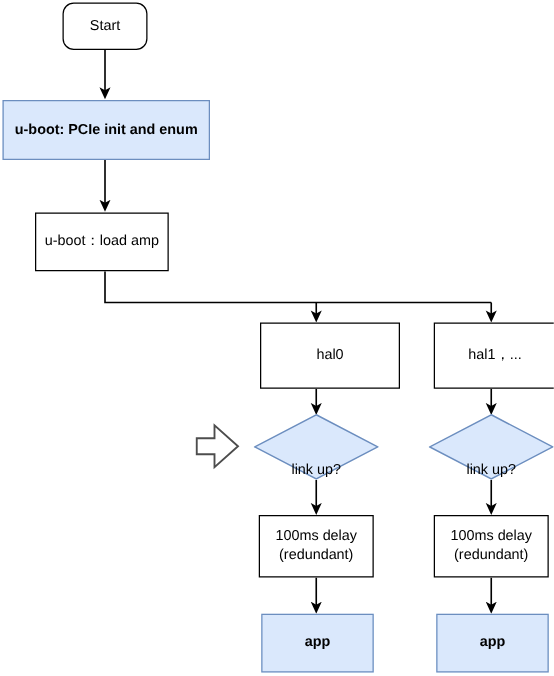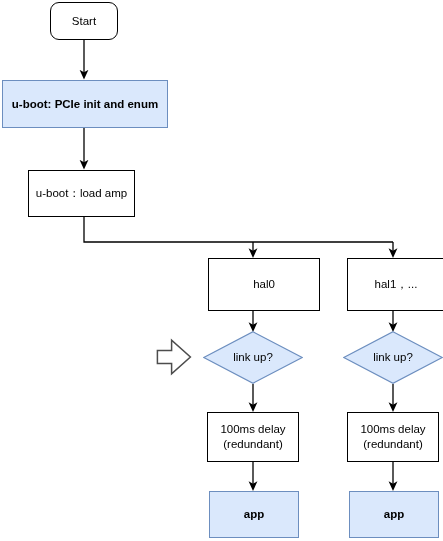--- a/index.html
+++ b/index.html
@@ -44,20 +44,21 @@
     font-weight: bold;
   }
   .node-terminator {
     background: #ffffff;
     border: 1.3px solid #000000;
     border-radius: 9px;
   }
   .node-diamond {
     background: transparent;
     border: none;
+    align-items: flex-end;
   }
   .diamond-svg {
     position: absolute;
     left: 0;
     top: 0;
     width: 100%;
     height: 100%;
     z-index: -1;
   }
   .callout-arrow {

